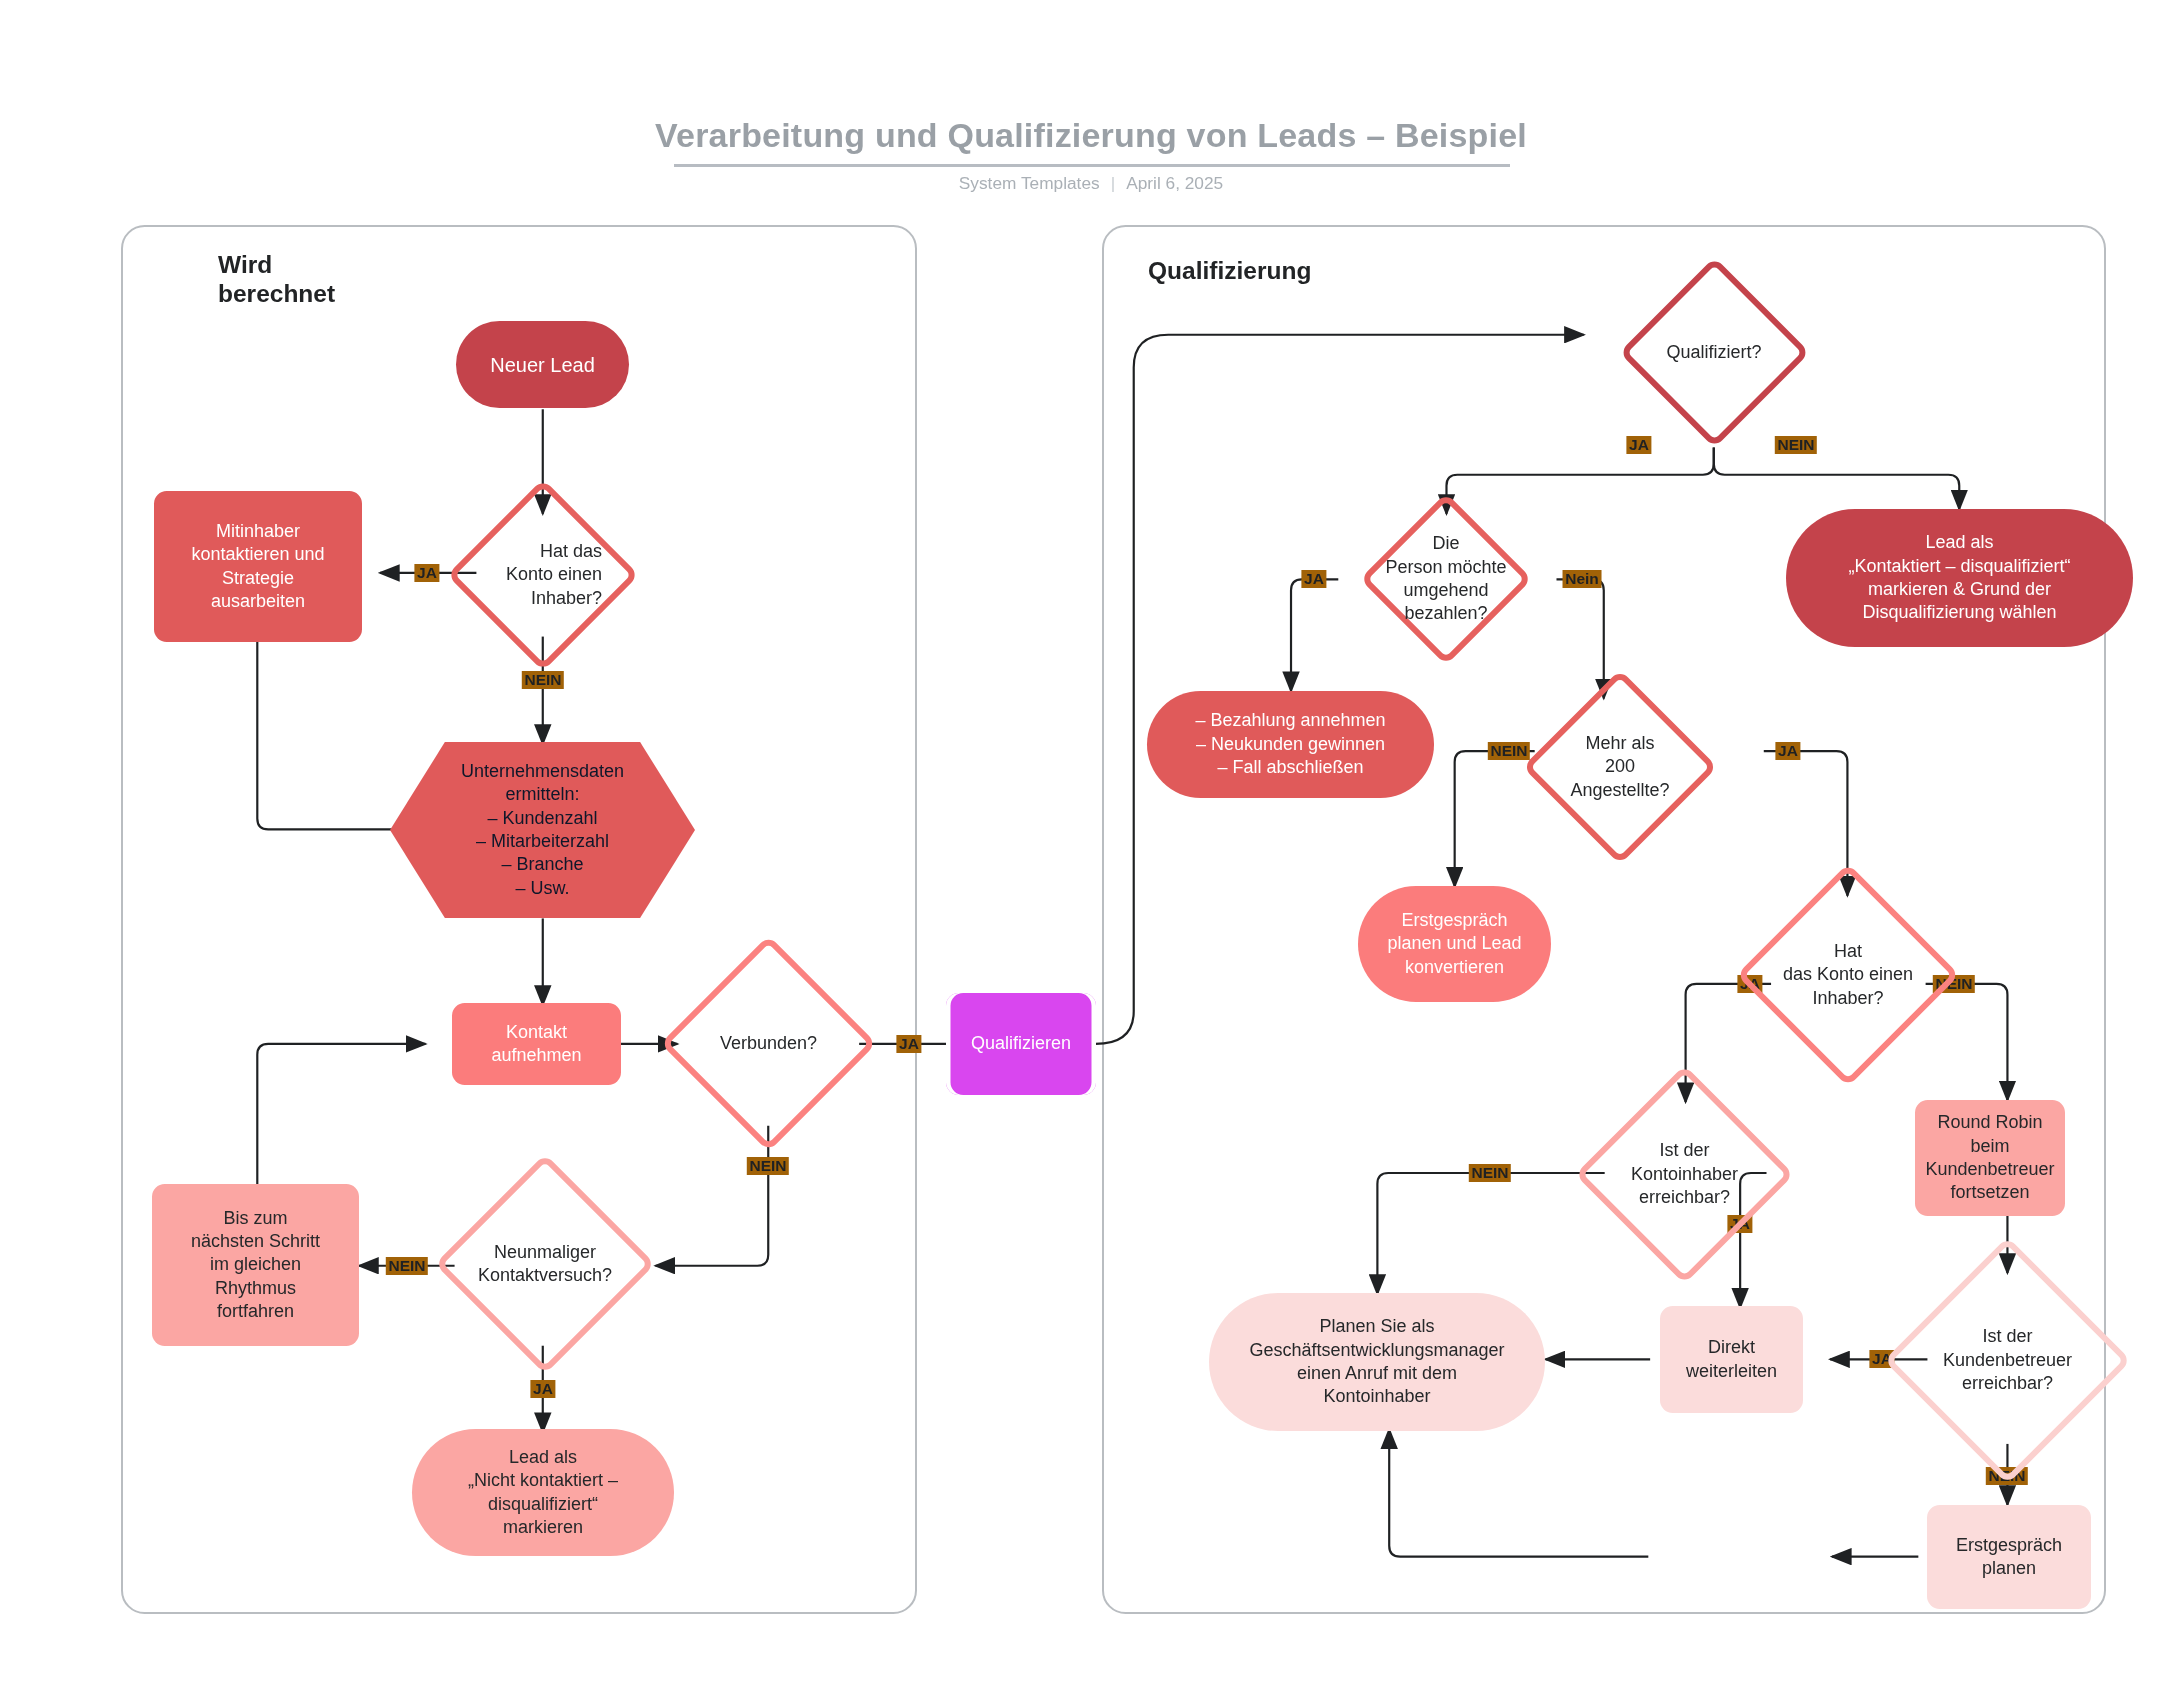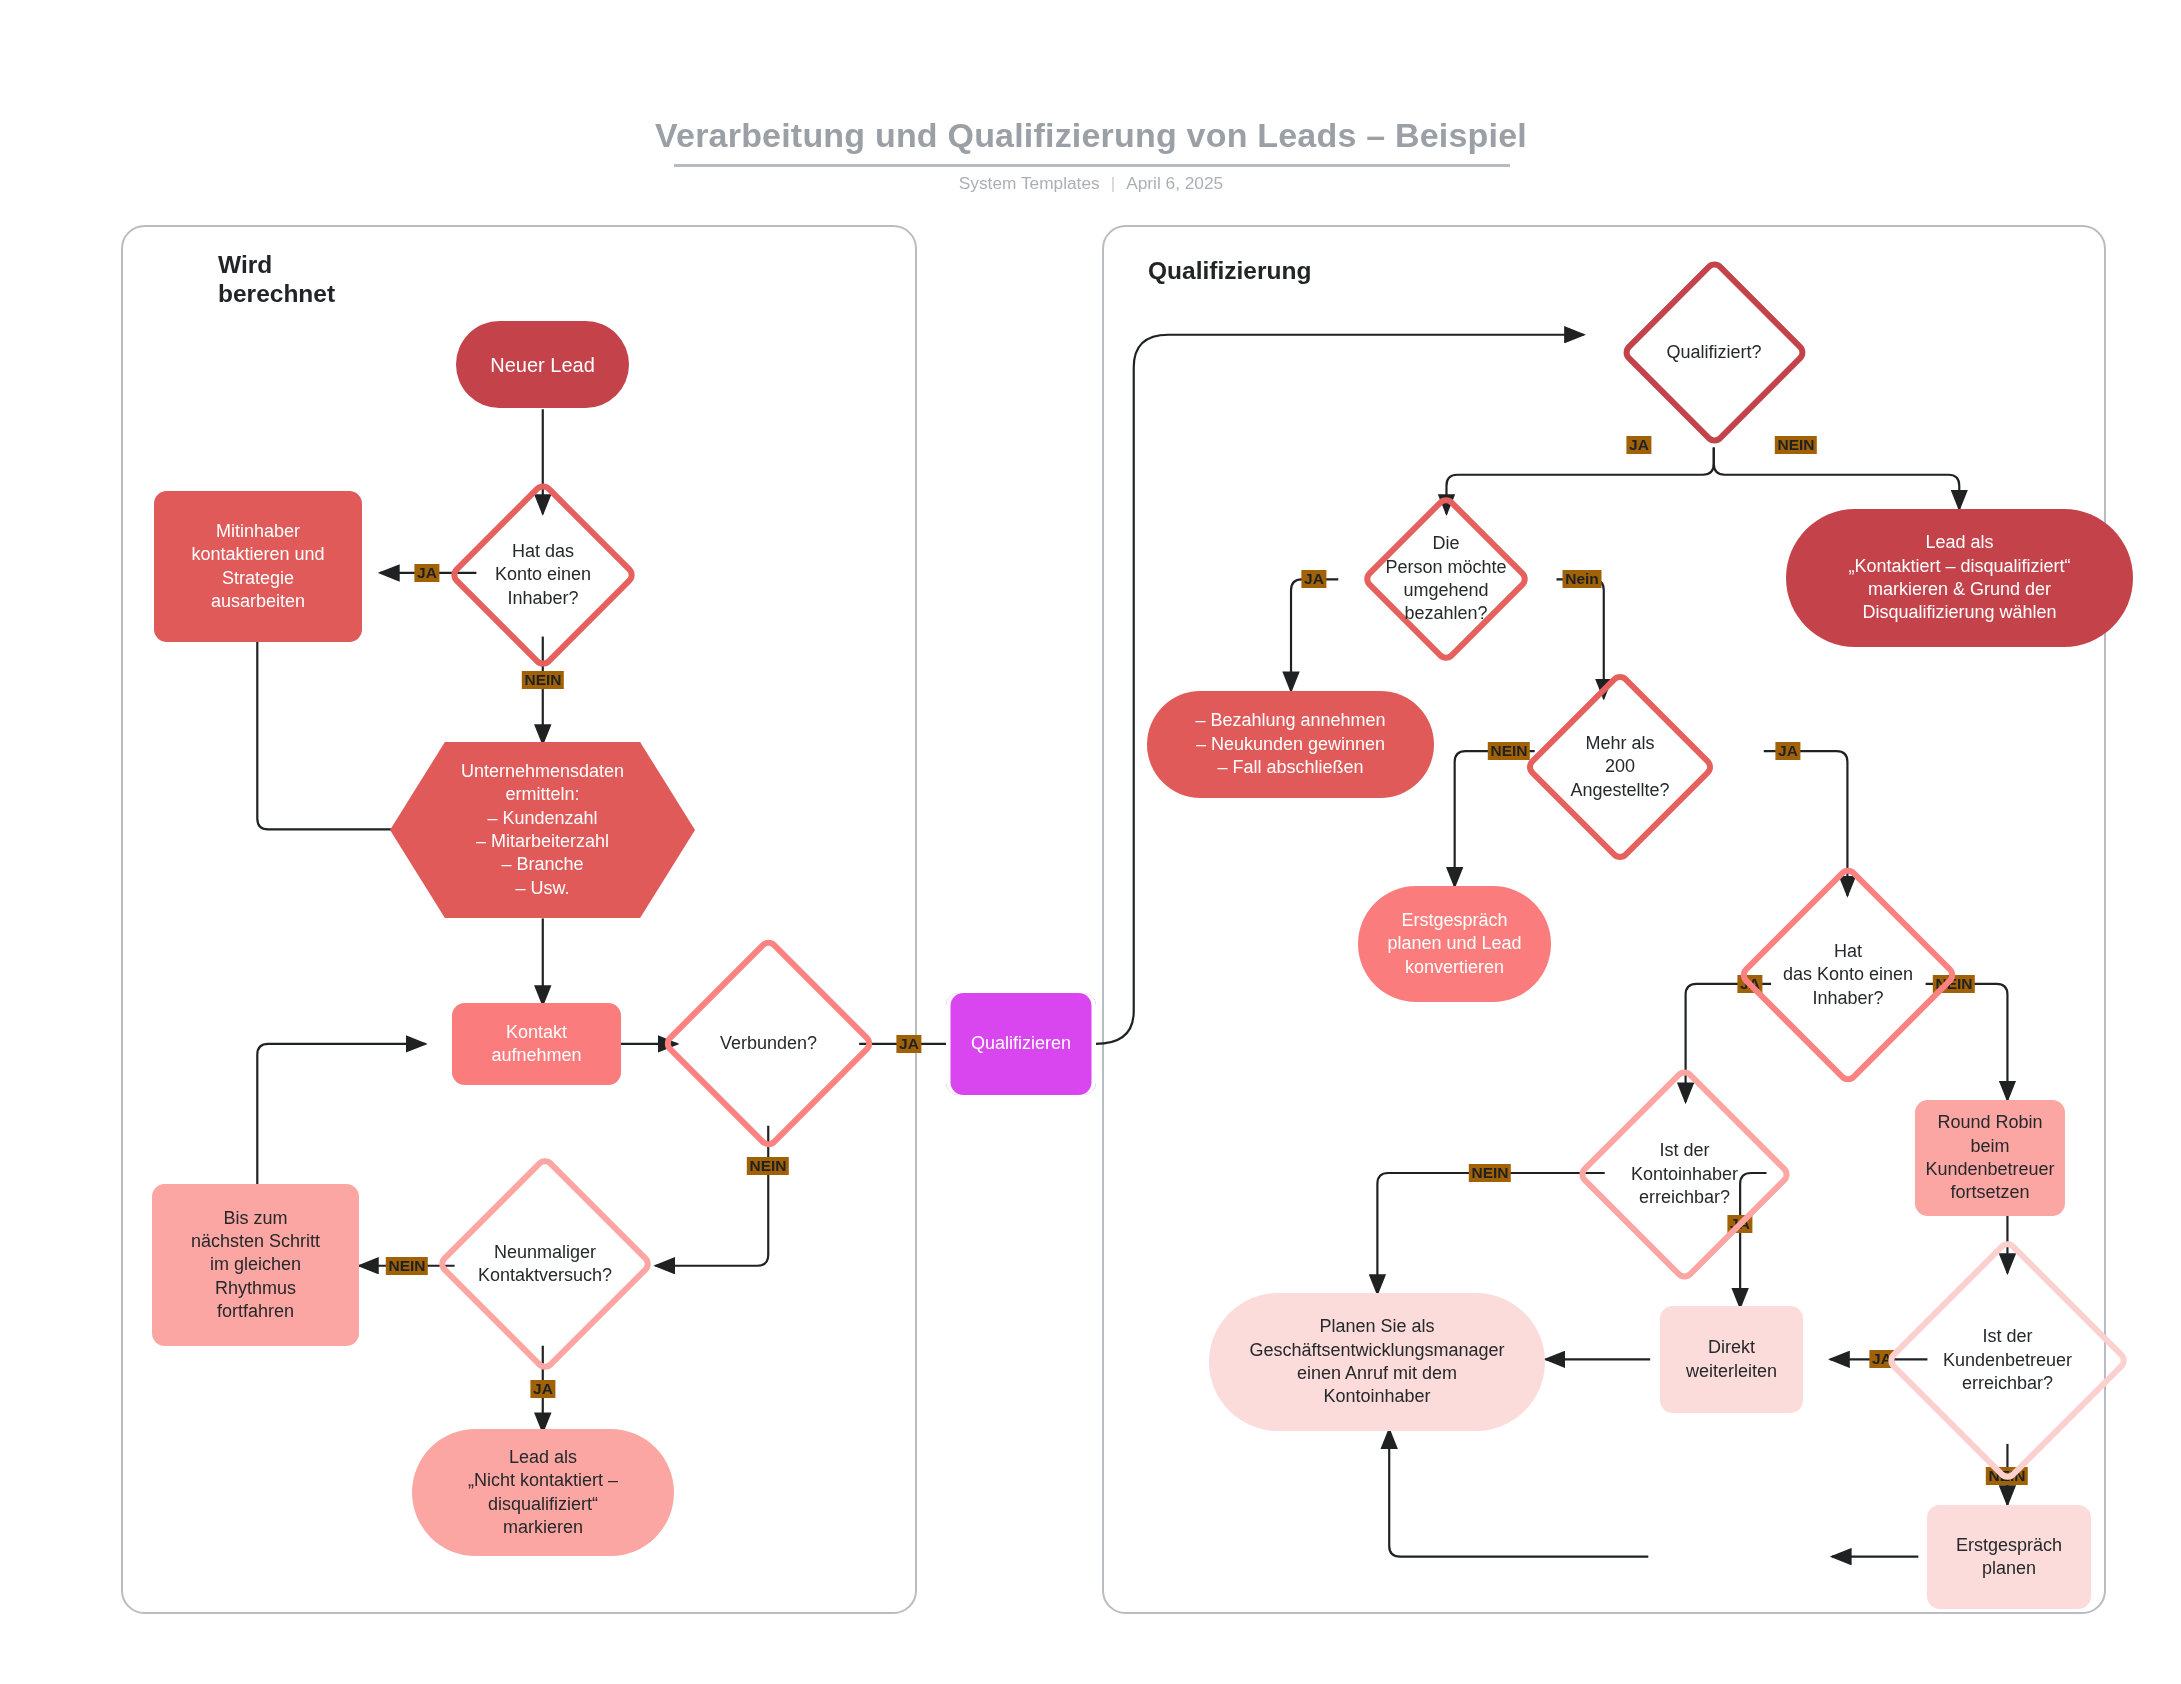--- a/index.html
+++ b/index.html
@@ -58,21 +58,21 @@
   }
   .d-dark  .dbox{border-color:#C4434B;}
   .d-mid   .dbox{border-color:#E6615E;}
   .d-salmon .dbox{border-color:#FB8280;}
   .d-pink  .dbox{border-color:#FBA6A3;}
   .d-lightpink .dbox{border-color:#FBD0CE;}
   .diamond .tx{position:relative;z-index:2;color:#26282a;}
 
   
   .hexagon{
-    background:#E05A5A;color:#ffffff;
+    background:#E05A5A;color:#0f172a;
     clip-path:polygon(18% 0%, 82% 0%, 100% 50%, 82% 100%, 18% 100%, 0% 50%);
   }
 
   
   .connector{
     background:#d946ef;color:#fff;border-radius:12.7px;
     box-shadow:inset 4.5px 0 0 #ffffff, inset -4.5px 0 0 #ffffff;
   }
 
   
@@ -185,21 +185,21 @@
   <div class="elabel" style="left:1740px;top:1224px;">JA</div>
   <div class="elabel" style="left:1882px;top:1359px;">JA</div>
   <div class="elabel" style="left:2007px;top:1476px;">NEIN</div>
 
   <div class="node stadium f-dark" style="left:456px;top:321px;width:173px;height:87px;font-size:20px;">
     <span class="tx">Neuer Lead</span>
   </div>
 
   <div class="node diamond d-mid" style="left:475px;top:507px;width:136px;height:136px;font-size:18px;">
     <div class="dbox"></div>
-    <span class="tx" style="width:191px;">Hat das
+    <span class="tx" style="width:191px;text-align:right;">Hat das
 Konto einen
 Inhaber?</span>
   </div>
 
   <div class="node rect f-mid" style="left:154px;top:491px;width:208px;height:151px;font-size:18px;">
     <span class="tx">Mitinhaber
 kontaktieren und
 Strategie
 ausarbeiten</span>
   </div>

